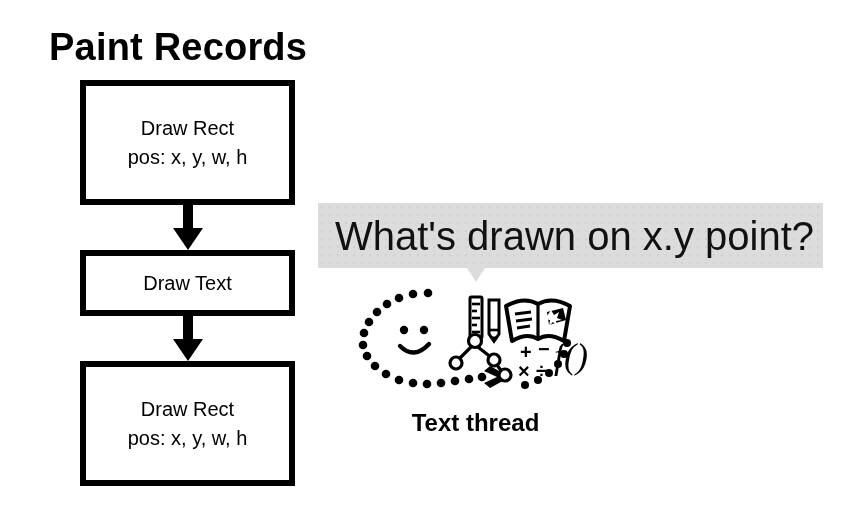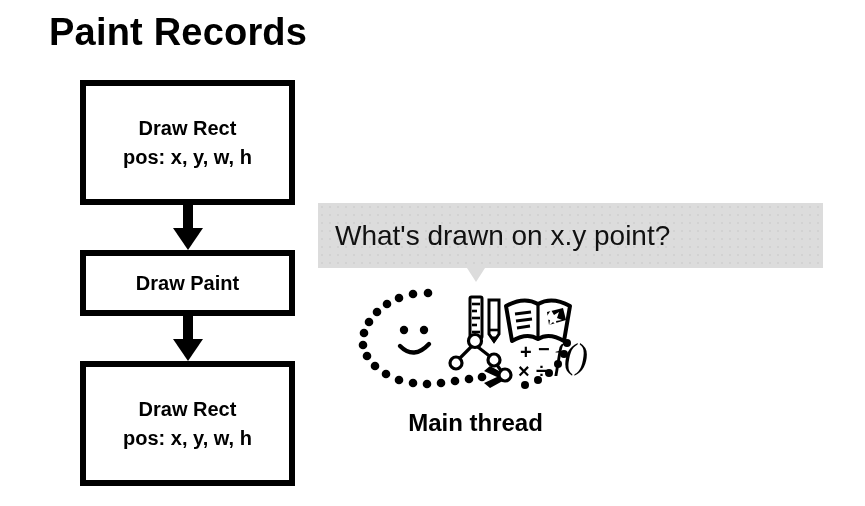--- a/index.html
+++ b/index.html
@@ -13,42 +13,42 @@
     position: relative;
     overflow: hidden;
     font-family: "Liberation Sans", sans-serif;
     color: #000000;
   }
 
   
   #slide-title {
     position: absolute;
     left: 49px;
-    top: 9px;
+    top: 24px;
     font-size: 38px;
     font-weight: bold;
     letter-spacing: 0.2px;
     line-height: 46px;
     white-space: nowrap;
   }
 
   
   .record-box {
     position: absolute;
     box-sizing: border-box;
     border: 6px solid #000000;
     background: #ffffff;
     display: flex;
     flex-direction: column;
     align-items: center;
     justify-content: center;
   }
   .record-line {
     font-size: 20px;
-    font-weight: bold;
+    font-weight: normal;
     line-height: 29px;
     white-space: nowrap;
     text-align: center;
   }
 
   #box-draw-rect-red  { left: 80px;  top: 80px;  width: 215px; height: 125px; }
   #box-draw-text      { left: 80px;  top: 250px; width: 215px; height: 66px;  }
   #box-draw-rect-blue { left: 80px;  top: 361px; width: 215px; height: 125px; }
 
   
@@ -87,21 +87,21 @@
     top: 203px;
     width: 505px;
     height: 65px;
     background: #dcdcdc;
     background-image: radial-gradient(#d2d2d2 1px, transparent 1.1px);
     background-size: 8px 8px;
     display: flex;
     align-items: center;
   }
   #speech-bubble-text {
-    font-size: 28px;
+    font-size: 40px;
     line-height: 40px;
     white-space: nowrap;
     padding-left: 17px;
     color: #111111;
   }
   #speech-bubble-tail {
     position: absolute;
     left: 467px;
     top: 268px;
     width: 0;
@@ -142,21 +142,21 @@
   <div class="record-line">Draw Rect</div>
   <div class="record-line">pos: x, y, w, h</div>
 </div>
 
 <div class="flow-arrow" id="arrow-1">
   <div class="shaft"></div>
   <div class="head"></div>
 </div>
 
 <div class="record-box" id="box-draw-text">
-  <div class="record-line">Draw Paint</div>
+  <div class="record-line">Draw Text</div>
 </div>
 
 <div class="flow-arrow" id="arrow-2">
   <div class="shaft"></div>
   <div class="head"></div>
 </div>
 
 <div class="record-box" id="box-draw-rect-blue">
   <div class="record-line">Draw Rect</div>
   <div class="record-line">pos: x, y, w, h</div>
@@ -247,13 +247,13 @@
       <text x="160" y="92">×</text>
       <text x="178" y="92">÷</text>
     </g>
 
     <g>
       <text x="196" y="82" fill="#000000" font-family="'Liberation Serif', serif" font-size="36" font-style="italic">f()</text>
     </g>
   </svg>
 </div>
 
-<div id="main-thread-label">Main thread</div>
+<div id="main-thread-label">Text thread</div>
 
 </body></html>

